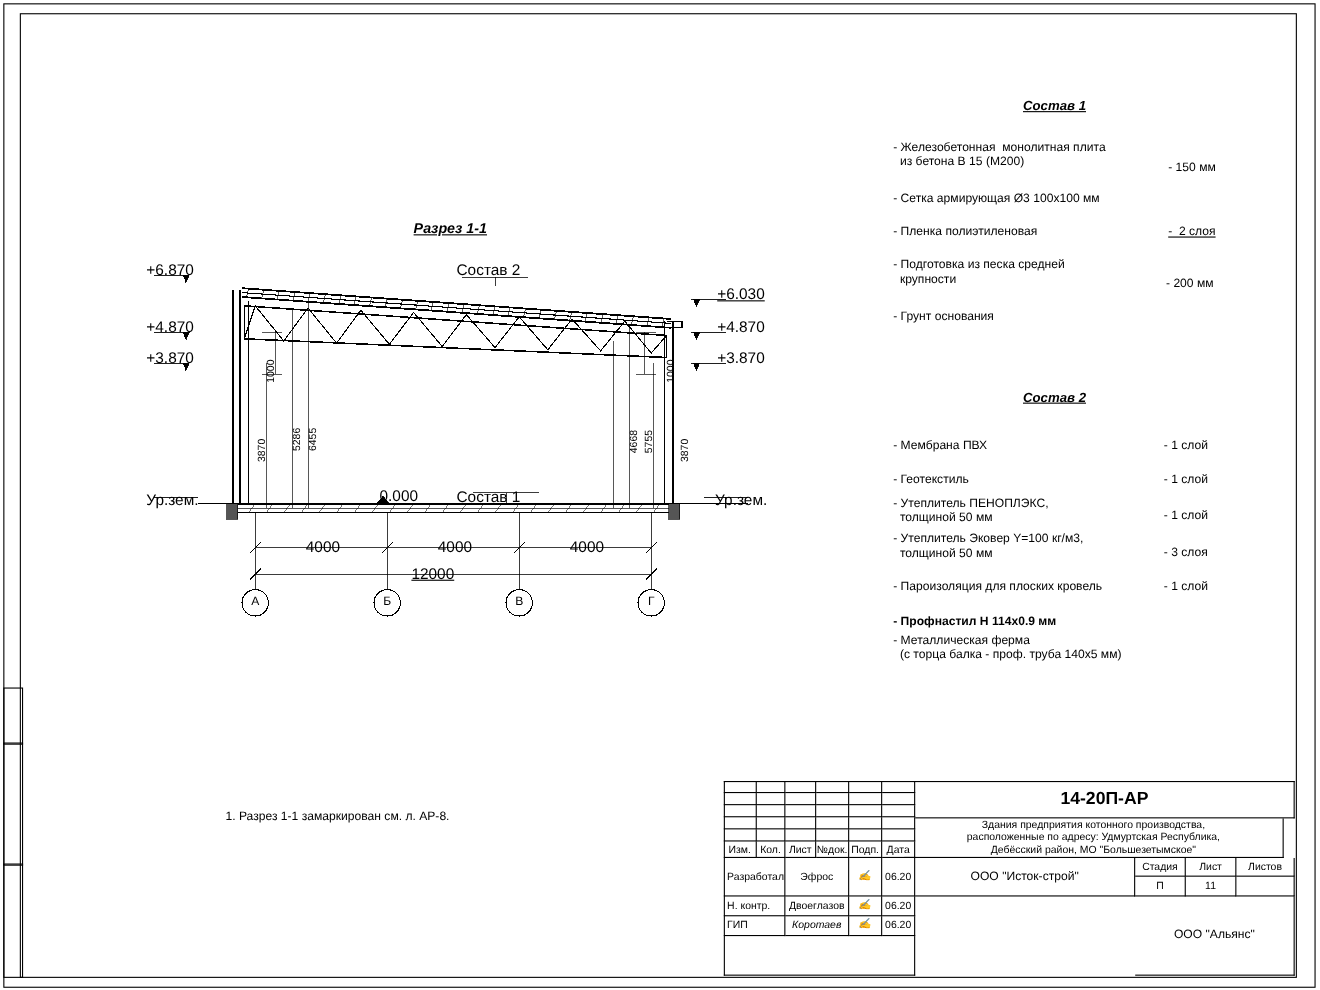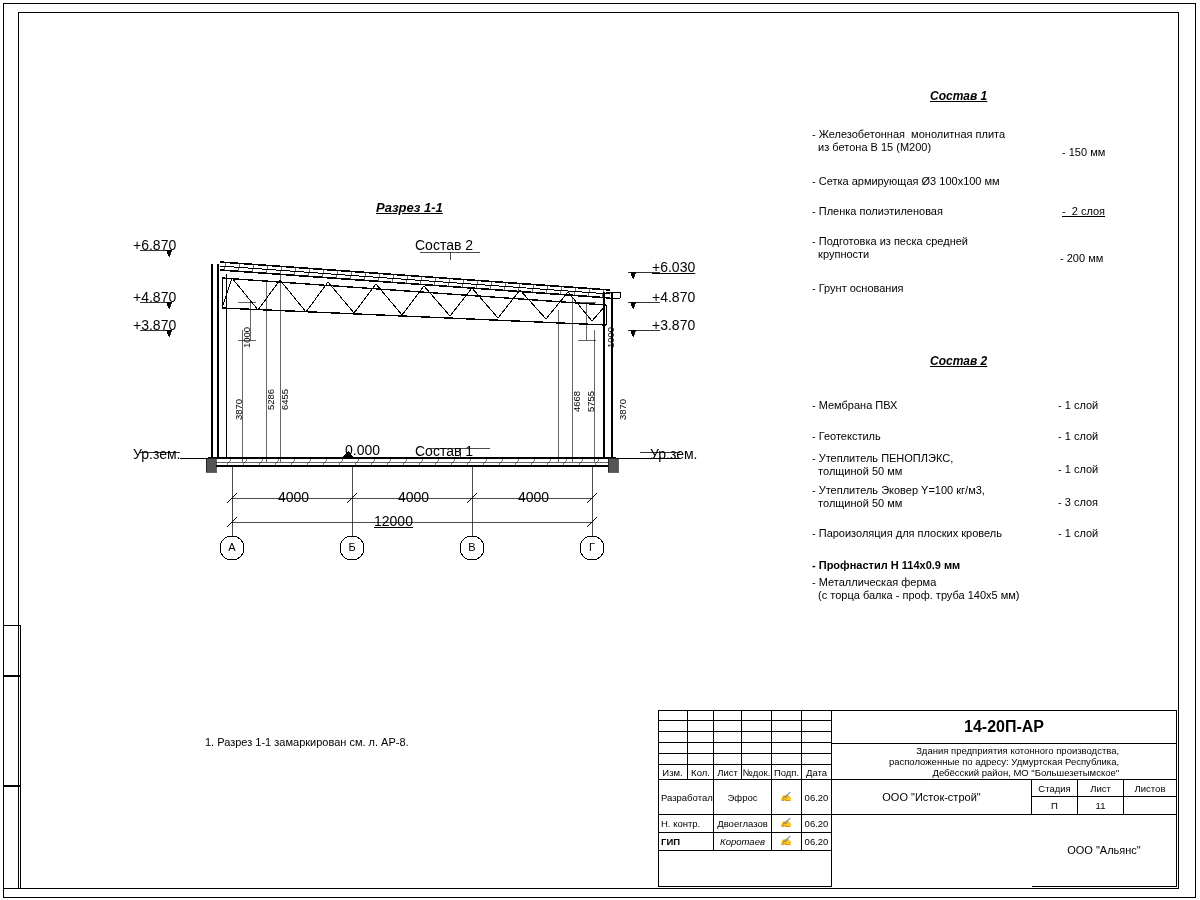--- a/index.html
+++ b/index.html
@@ -14,21 +14,21 @@
   .t9{font-size:9.5px;}
   .t10{font-size:14px;}
   .t11{font-size:11px;}
   .t12{font-size:12px;}
   .t13{font-size:13px;}
   .it{font-style:italic;font-weight:bold;text-decoration:underline;}
   .ctr{text-align:center;}
   .rot{transform-origin:0 0;transform:rotate(-90deg);}
   
   .stamp{position:absolute;left:658px;top:710px;width:519px;height:177px;}
-  .stamp .cell{position:absolute;box-sizing:border-box;border-right:1px solid #000;border-bottom:1px solid #000;font-size:9.5px;display:flex;align-items:center;justify-content:center;text-align:right;line-height:11px;}
+  .stamp .cell{position:absolute;box-sizing:border-box;border-right:1px solid #000;border-bottom:1px solid #000;font-size:9.5px;display:flex;align-items:center;justify-content:center;text-align:center;line-height:11px;}
   .sig{font-family:"Liberation Serif",serif;font-style:italic;font-size:11px;}
   svg{display:block;}
 </style>
 </head>
 <body>
 
 <div class="sheet">
 
   <div class="frame-outer"></div>
   <div class="frame-inner"></div>
@@ -332,30 +332,30 @@
     <div class="cell" style="left:0;top:70px;width:56px;height:35px;justify-content:flex-start;padding-left:3px;">Разработал</div>
     <div class="cell" style="left:56px;top:70px;width:58px;height:35px;">Эфрос</div>
     <div class="cell sig" style="left:114px;top:70px;width:30px;height:35px;">✍</div>
     <div class="cell" style="left:144px;top:70px;width:30px;height:35px;">06.20</div>
 
     <div class="cell" style="left:0;top:105px;width:56px;height:18px;justify-content:flex-start;padding-left:3px;">Н. контр.</div>
     <div class="cell" style="left:56px;top:105px;width:58px;height:18px;">Двоеглазов</div>
     <div class="cell sig" style="left:114px;top:105px;width:30px;height:18px;">✍</div>
     <div class="cell" style="left:144px;top:105px;width:30px;height:18px;">06.20</div>
 
-    <div class="cell" style="left:0;top:123px;width:56px;height:18px;justify-content:flex-start;padding-left:3px;font-weight:bold;">ГИП</div>
+    <div class="cell" style="left:0;top:123px;width:56px;height:18px;justify-content:flex-start;padding-left:3px;">ГИП</div>
     <div class="cell" style="left:56px;top:123px;width:58px;height:18px;font-style:italic;">Коротаев</div>
     <div class="cell sig" style="left:114px;top:123px;width:30px;height:18px;">✍</div>
     <div class="cell" style="left:144px;top:123px;width:30px;height:18px;">06.20</div>
 
     <div class="cell" style="left:0;top:141px;width:174px;height:36px;"></div>
 
     <div class="cell" style="left:174px;top:0;width:345px;height:34px;font-size:16px;font-weight:bold;">14-20П-АР</div>
 
-    <div class="cell" style="left:174px;top:34px;width:345px;height:36px;font-size:9.5px;white-space:pre-line;">Здания предприятия котонного производства,
+    <div class="cell" style="left:164px;top:34px;width:345px;height:36px;font-size:9.5px;white-space:pre-line;">Здания предприятия котонного производства,
 расположенные по адресу: Удмуртская Республика,
 Дебёсский район, МО "Большезетымское"</div>
 
     <div class="cell" style="left:174px;top:70px;width:200px;height:35px;font-size:11px;">ООО "Исток-строй"</div>
 
     <div class="cell" style="left:374px;top:70px;width:46px;height:17px;">Стадия</div>
     <div class="cell" style="left:420px;top:70px;width:46px;height:17px;">Лист</div>
     <div class="cell" style="left:466px;top:70px;width:53px;height:17px;">Листов</div>
 
     <div class="cell" style="left:374px;top:87px;width:46px;height:18px;">П</div>

